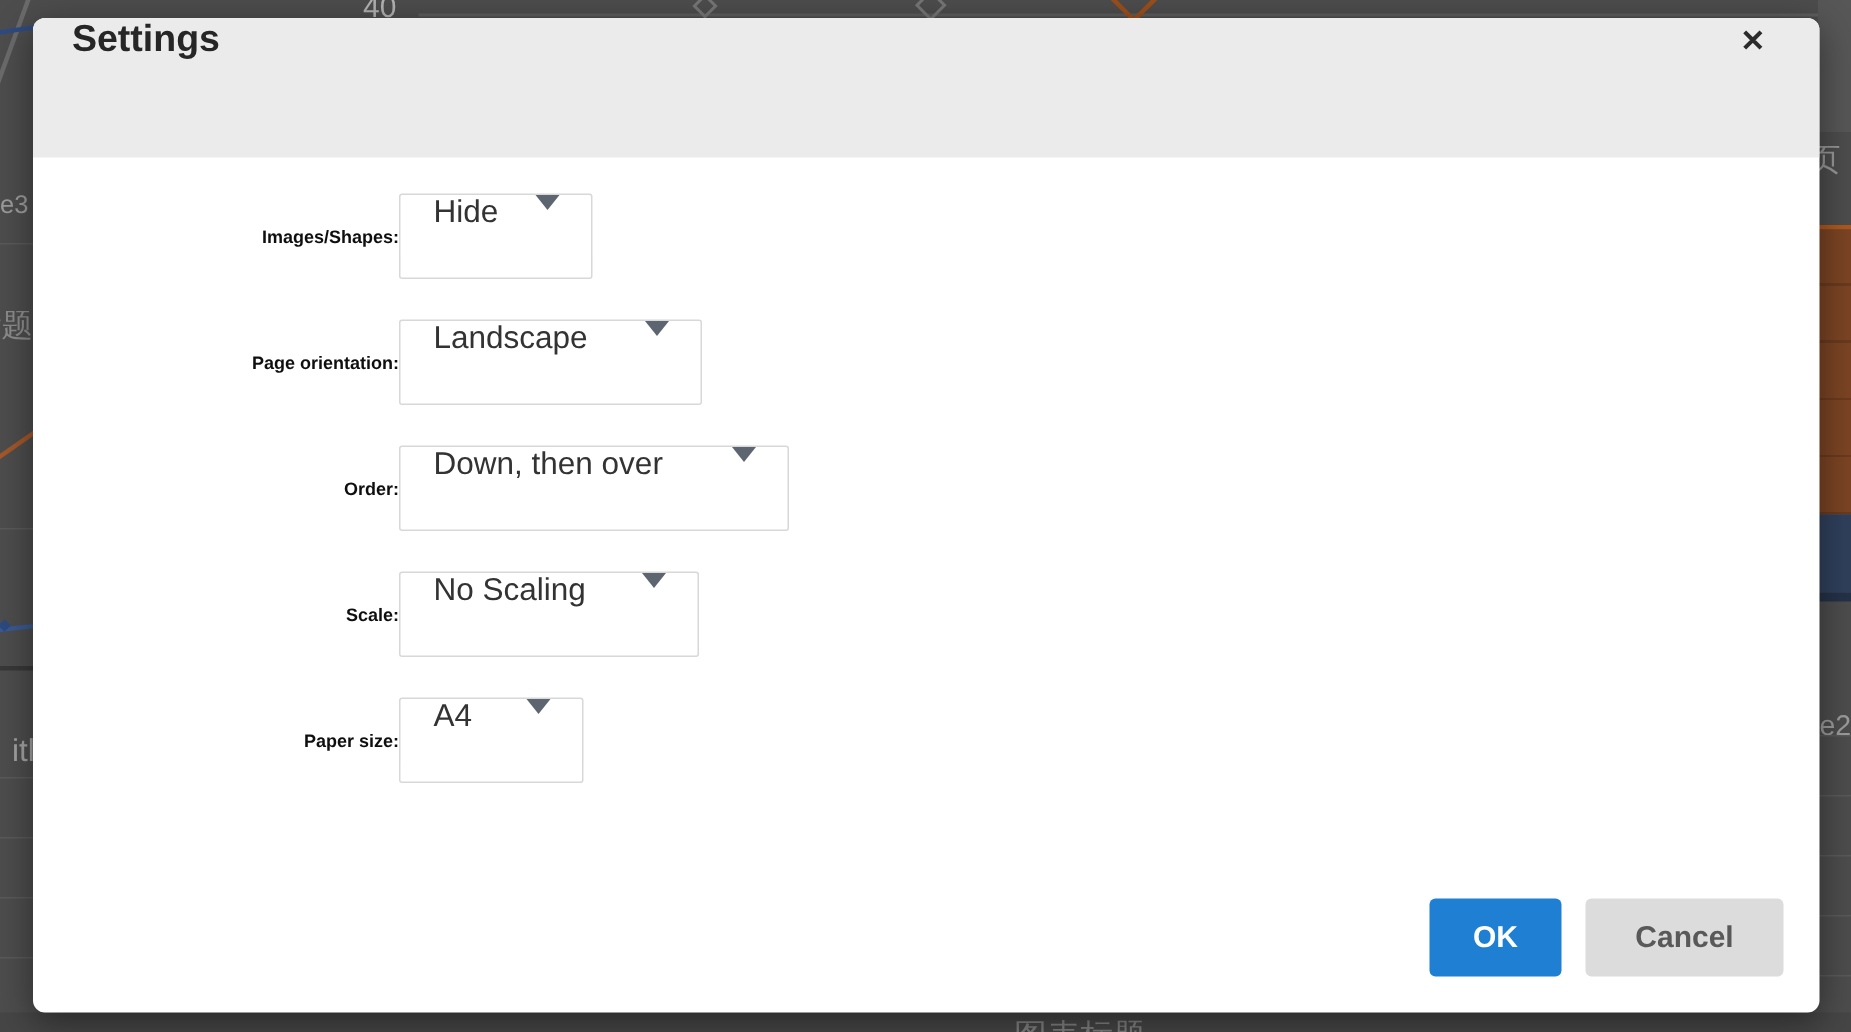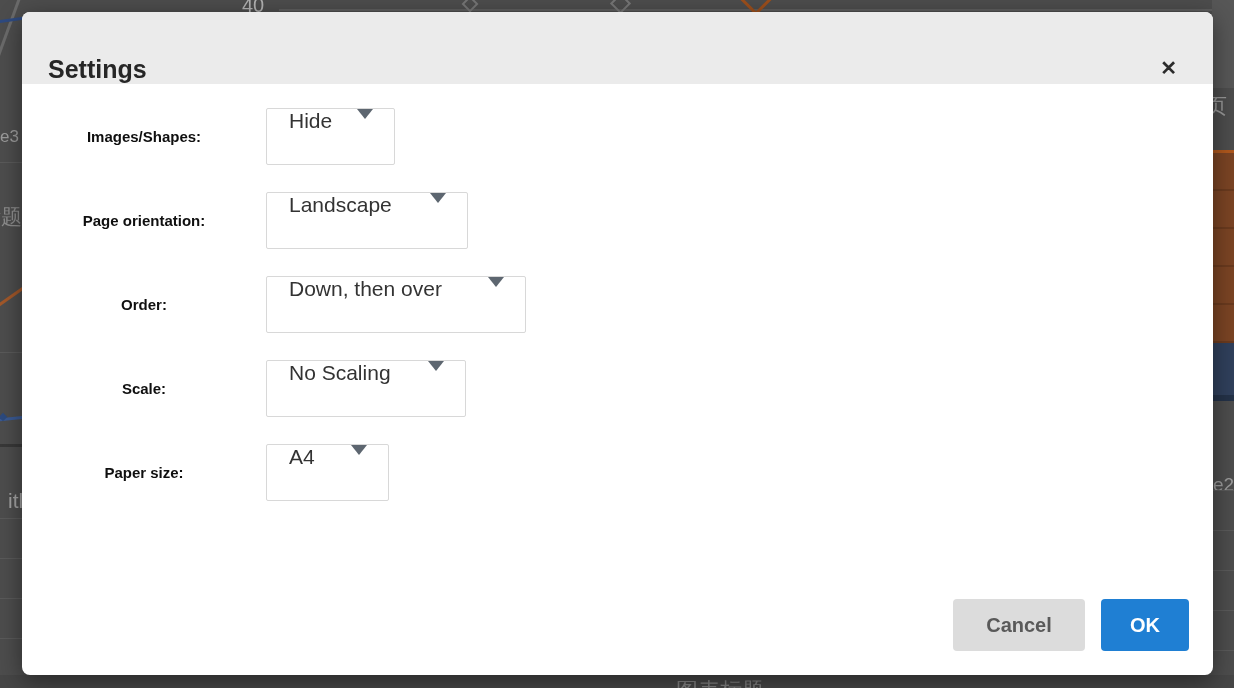--- a/index.html
+++ b/index.html
@@ -50,33 +50,33 @@
   .b-title{left:676px;top:677px;width:130px;height:11px;z-index:2;}
   .b-title span{display:inline-block;margin-top:-1px;font-size:22px;color:#818181;}
 
   
   .modal{
     position:absolute;left:22px;top:12px;width:1191px;height:663px;
     background:#ffffff;border-radius:8px;overflow:hidden;z-index:10;
     box-shadow:0 6px 24px rgba(0,0,0,0.45);
   }
   .modal-header{
-    height:72px;background:var(--header-bg);
-    display:flex;align-items:flex-end;padding:0 30px 0 26px;
+    height:93px;background:var(--header-bg);
+    display:flex;align-items:flex-start;padding:0 30px 0 26px;
   }
   .modal-title{font-size:25px;font-weight:700;color:#262626;}
   .close-btn{
     margin-left:auto;border:none;background:transparent;cursor:pointer;
     font-size:20px;font-weight:700;color:#2b2b2b;line-height:1;padding:6px;
     font-family:"Liberation Sans", sans-serif;
   }
   .modal-body{padding-top:24px;}
   .field-row{display:flex;align-items:center;height:57px;margin-bottom:27px;}
   .field-label{
-    width:244px;text-align:center;font-size:15px;font-weight:700;color:#0f0f0f;
+    width:244px;text-align:right;font-size:12px;font-weight:700;color:#0f0f0f;
   }
   .dropdown{
     height:57px;display:flex;align-items:flex-start;justify-content:space-between;
     background:#fff;border:1px solid #d8d8d8;border-radius:2px;
     padding:0 21px 0 22px;cursor:pointer;
   }
   .dropdown-value{font-size:21px;color:#333333;white-space:nowrap;margin-right:14px;}
   .dd-arrow{
     width:0;height:0;flex:none;
     border-left:8px solid transparent;border-right:8px solid transparent;
@@ -187,16 +187,16 @@
       <div class="field-label">Paper size:</div>
       <div class="dropdown w-paper">
         <span class="dropdown-value">A4</span>
         <span class="dd-arrow"></span>
       </div>
     </div>
 
   </div>
 
   <div class="modal-footer">
+    <button class="btn btn-ok">OK</button>
     <button class="btn btn-cancel">Cancel</button>
-    <button class="btn btn-ok">OK</button>
   </div>
 </div>
 
 </body></html>

